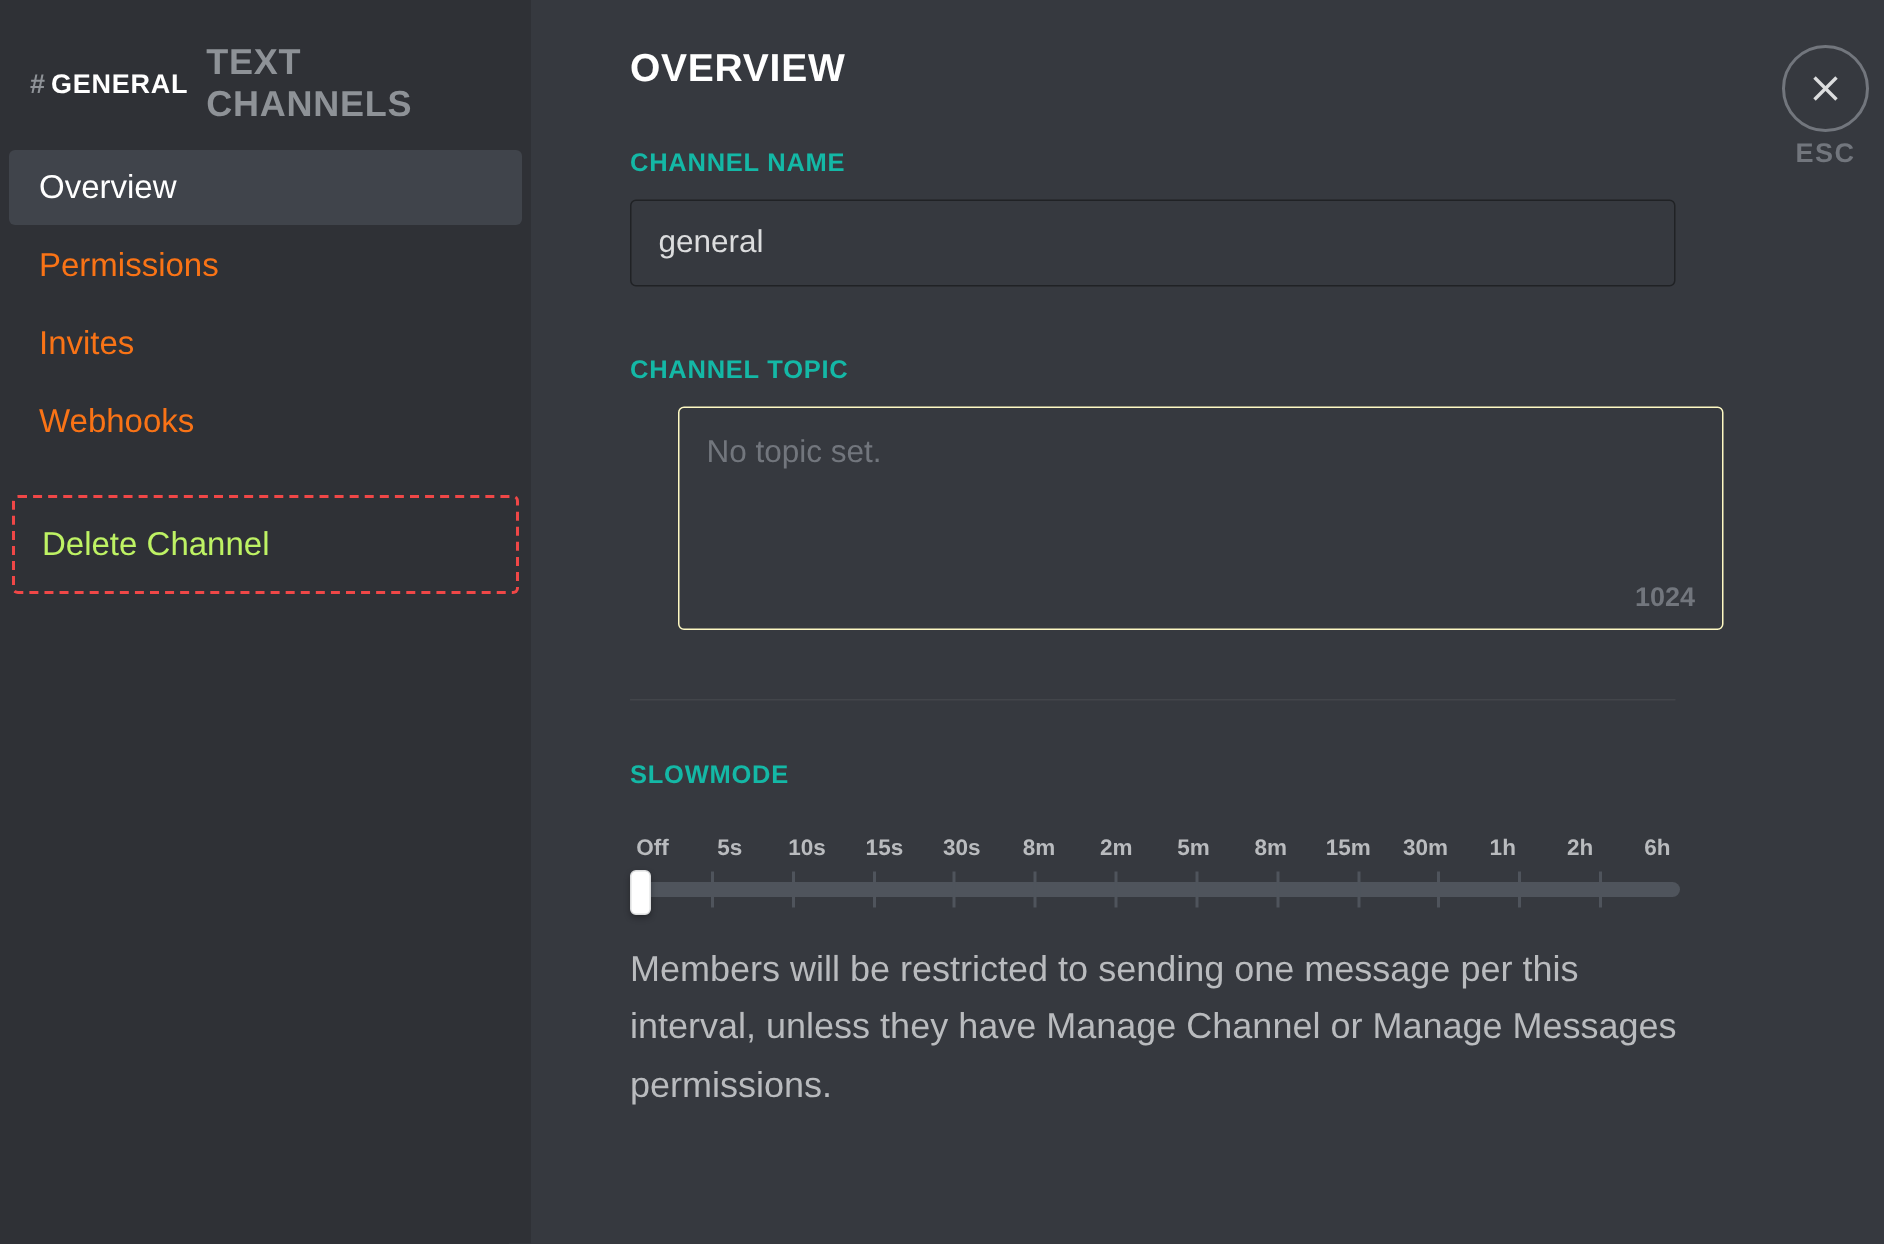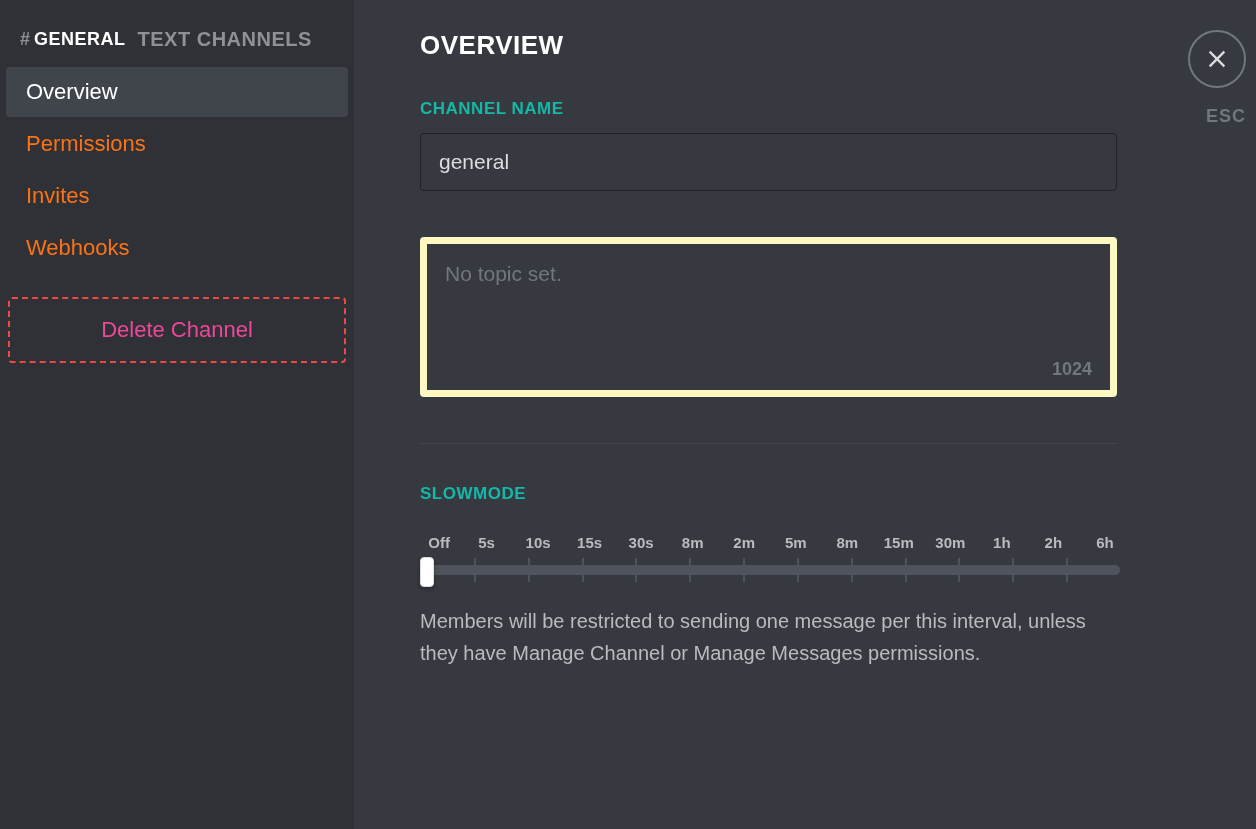--- a/index.html
+++ b/index.html
@@ -35,43 +35,42 @@
       font-weight: 700;
     }
     .channel-name-header {
       color: #ffffff;
       font-size: 18px;
       font-weight: 700;
       letter-spacing: 0.5px;
     }
     .channel-category {
       color: #8e9297;
-      font-size: 20px;
+      font-size: 24px;
       font-weight: 600;
       margin-left: 8px;
       letter-spacing: 0.5px;
     }
     .sidebar-item {
       padding: 12px 20px;
       font-size: 22px;
       color: #f97316;
       cursor: pointer;
       border-radius: 4px;
       margin: 2px 6px;
     }
     .sidebar-item.active {
       background: #40444b;
       color: #ffffff;
     }
     .sidebar-item.danger {
-      color: #ec4899;
+      color: #bef264;
       border: 2px dashed #f04747;
       margin: 24px 8px 0 8px;
       padding: 18px 18px;
-      text-align: center;
     }
     
     .main {
       flex: 1;
       padding: 30px 40px 0 66px;
       position: relative;
     }
     .page-title {
       color: #ffffff;
       font-size: 26px;
@@ -96,23 +95,24 @@
       padding: 16px 18px;
       outline: none;
       font-family: inherit;
     }
     .text-input::placeholder {
       color: #72767d;
     }
     .textarea-wrapper {
       width: 697px;
       background: #36393f;
-      border: 7px solid #fef9c3;
+      border: 1px solid #fef9c3;
       border-radius: 4px;
       position: relative;
+      margin-left: 32px;
     }
     .textarea {
       width: 100%;
       background: transparent;
       border: none;
       color: #dcddde;
       font-size: 21px;
       padding: 18px 18px 40px 18px;
       outline: none;
       resize: none;
@@ -140,22 +140,22 @@
       background: #42454a;
       margin: 30px 0 40px 0;
     }
     
     .close-wrap {
       position: absolute;
       top: 30px;
       right: 10px;
       display: flex;
       flex-direction: column;
-      align-items: flex-end;
-      gap: 18px;
+      align-items: center;
+      gap: 4px;
     }
     .close-btn {
       width: 58px;
       height: 58px;
       border-radius: 50%;
       border: 2px solid #72767d;
       display: flex;
       align-items: center;
       justify-content: center;
       cursor: pointer;
@@ -183,21 +183,21 @@
       justify-content: space-between;
       font-size: 15px;
       font-weight: 700;
       color: #b9bbbe;
       margin-bottom: 14px;
     }
     .slider-labels span {
       width: 30px;
       text-align: center;
     }
-    .slider-labels span:first-child { text-align: right; }
+    .slider-labels span:first-child { text-align: center; }
     .slider-labels span:last-child { }
     .slider-track {
       position: relative;
       height: 10px;
       background: #4f545c;
       border-radius: 5px;
       cursor: pointer;
     }
     .slider-tick {
       position: absolute;
@@ -214,21 +214,21 @@
       height: 30px;
       background: #ffffff;
       border: 1px solid #dcddde;
       border-radius: 4px;
       box-shadow: 0 2px 4px rgba(0,0,0,0.3);
       cursor: grab;
     }
     .help-text {
       margin-top: 30px;
       color: #b9bbbe;
-      font-size: 20px;
+      font-size: 24px;
       line-height: 1.6;
       width: 700px;
     }
   </style>
 </head>
 <body>
 
 <aside class="sidebar">
   <div class="sidebar-header">
     <span class="hash-prefix">#</span>
@@ -254,20 +254,21 @@
 
 <main class="main">
   <h1 class="page-title">OVERVIEW</h1>
 
   <div class="section">
     <div class="field-label">CHANNEL NAME</div>
     <input class="text-input" type="text" value="general" style="">
   </div>
 
   <div class="section">
+    <div class="field-label">CHANNEL TOPIC</div>
     <div class="textarea-wrapper">
       <textarea class="textarea" placeholder="No topic set." style=""></textarea>
       <span class="char-count">1024</span>
     </div>
   </div>
 
   <div class="divider"></div>
 
   <div class="section">
     <div class="field-label">SLOWMODE</div>

